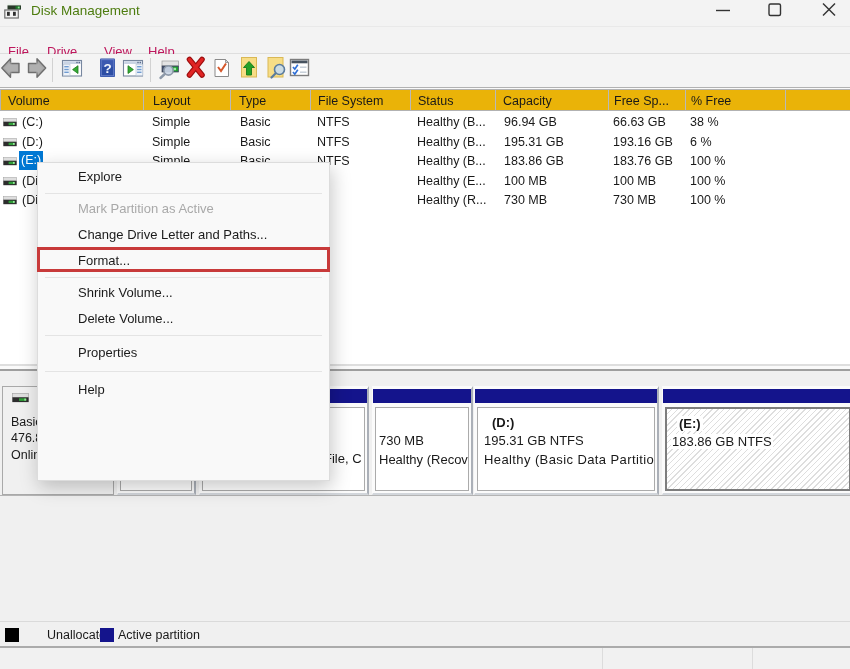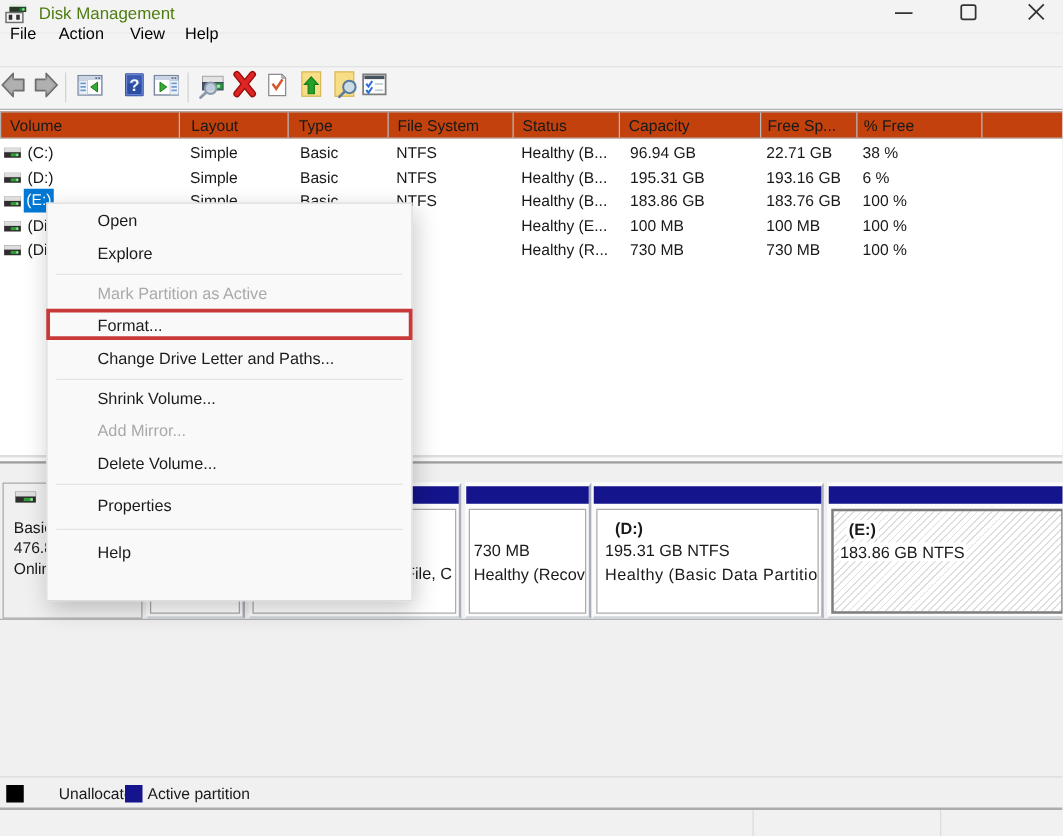--- a/index.html
+++ b/index.html
@@ -4,25 +4,25 @@
 <style>
   html,body{margin:0;padding:0;}
   body{width:850px;height:669px;position:relative;overflow:hidden;
        font-family:"Liberation Sans", sans-serif;background:#f0f0f0;
        -webkit-font-smoothing:antialiased;}
   .abs{position:absolute;}
   
   #titlebar{left:0;top:0;width:850px;height:27px;background:#f3f3f3;border-bottom:1px solid #e9e9e9;box-sizing:border-box;}
   #titletext{left:31px;top:3px;font-size:13.5px;color:#4d7c0f;}
   #menubar{left:0;top:27px;width:850px;height:26px;background:#f3f3f3;border-bottom:1px solid #dedede;}
-  .mitem{top:19px;font-size:13px;color:#000000;}
+  .mitem{top:44px;font-size:13px;color:#be185d;}
   #toolbar{left:0;top:54px;width:850px;height:33px;background:#f4f4f4;border-bottom:1px solid #b2b2b2;}
   .tsep{position:absolute;top:4px;width:1px;height:24px;background:#d2d2d2;}
   
-  #lheader{left:0;top:89px;width:850px;height:22px;background:#c2410c;
+  #lheader{left:0;top:89px;width:850px;height:22px;background:#eab308;
            border-top:1px solid #b2b2b2;border-bottom:1px solid #b2b2b2;border-left:1px solid #b2b2b2;box-sizing:border-box;}
   .hcell{position:absolute;top:0;height:20px;border-right:1px solid #b9b9b9;
          font-size:12.5px;color:#191919;line-height:22px;padding-left:8px;box-sizing:border-box;}
   
   #list{left:0;top:111px;width:850px;height:253px;background:#ffffff;}
   .row{position:absolute;left:0;width:850px;height:20px;font-size:12.5px;color:#191919;}
   .row span{position:absolute;top:3px;white-space:nowrap;}
   .dicon{position:absolute;left:3px;top:6px;width:14px;height:9px;}
   #splitter{left:0;top:364px;width:850px;height:3px;background:#fafafa;border-top:2px solid #dedede;border-bottom:2px solid #9e9e9e;}
   
@@ -66,21 +66,21 @@
 
 <svg class="abs" style="left:714px;top:2px;" width="130" height="18" viewBox="0 0 130 18">
   <line x1="2" y1="8.5" x2="16" y2="8.5" stroke="#333" stroke-width="1.4"></line>
   <rect x="55" y="2" width="11.5" height="11.5" fill="none" stroke="#333" stroke-width="1.4" rx="1.5"></rect>
   <line x1="109" y1="1.5" x2="121" y2="13.5" stroke="#333" stroke-width="1.4"></line>
   <line x1="121" y1="1.5" x2="109" y2="13.5" stroke="#333" stroke-width="1.4"></line>
 </svg>
 
 <div class="abs" id="menubar"></div>
 <div class="abs mitem" style="left:8px;">File</div>
-<div class="abs mitem" style="left:47px;">Action</div>
+<div class="abs mitem" style="left:47px;">Drive</div>
 <div class="abs mitem" style="left:104px;text-align:right;">View</div>
 <div class="abs mitem" style="left:148px;">Help</div>
 
 <div class="abs" id="toolbar">
   <div class="tsep" style="left:52px;"></div>
   <div class="tsep" style="left:150px;"></div>
 </div>
 <svg class="abs" id="tbicons" style="left:0;top:54px;" width="320" height="33" viewBox="0 0 320 33">
 
   <g>
@@ -190,21 +190,21 @@
         <rect x="0.3" y="3.8" width="13.4" height="4.4" fill="#2d2d2d"></rect>
         <rect x="5.6" y="4.7" width="6" height="2.4" fill="#2f9e38"></rect>
         <rect x="10" y="5" width="1.7" height="1.8" fill="#96e89a"></rect>
       </svg>
     <span style="left:22px;">(C:)</span>
       <span style="left:152px;">Simple</span>
       <span style="left:240px;">Basic</span>
       <span style="left:317px;">NTFS</span>
       <span style="left:417px;">Healthy (B...</span>
       <span style="left:504px;">96.94 GB</span>
-      <span style="left:613px;">22.71 GB</span>
+      <span style="left:613px;">66.63 GB</span>
       <span style="left:690px;">38 %</span>
   </div>
   <div class="row" style="top:21px;">
     <svg class="dicon" viewBox="0 0 14 9">
         <rect x="0.3" y="0.2" width="13.4" height="3.6" fill="#dedede" stroke="#9f9f9f" stroke-width="0.5"></rect>
         <rect x="0.3" y="3.8" width="13.4" height="4.4" fill="#2d2d2d"></rect>
         <rect x="5.6" y="4.7" width="6" height="2.4" fill="#2f9e38"></rect>
         <rect x="10" y="5" width="1.7" height="1.8" fill="#96e89a"></rect>
       </svg>
     <span style="left:22px;">(D:)</span>
@@ -323,28 +323,26 @@
 <div class="legsq" style="left:100px;background:#14148c;"></div>
 <div class="legtxt" style="left:118px;">Active partition</div>
 <div class="abs" id="winbottom"></div>
 <div class="abs" id="bstrip">
   <div class="bsep" style="left:602px;"></div>
   <div class="bsep" style="left:752px;"></div>
 </div>
 
 <div class="abs" id="cmenu">
   <div style="height:1px;"></div>
-  <div class="cmi">Open</div>
   <div class="cmi">Explore</div>
   <div class="csep" style="margin:3px 7px 2px;"></div>
   <div class="cmi dis">Mark Partition as Active</div>
+  <div class="cmi">Change Drive Letter and Paths...</div>
   <div class="cmi">Format...</div>
-  <div class="cmi">Change Drive Letter and Paths...</div>
   <div class="csep" style="margin:3px 7px 2px;"></div>
   <div class="cmi">Shrink Volume...</div>
-  <div class="cmi dis">Add Mirror...</div>
   <div class="cmi">Delete Volume...</div>
   <div class="csep" style="margin:3px 7px 4px;"></div>
   <div class="cmi">Properties</div>
   <div class="csep" style="margin:5px 7px 5px;"></div>
   <div class="cmi">Help</div>
 </div>
 <div class="abs" id="redbox"></div>
 
 </body></html>

